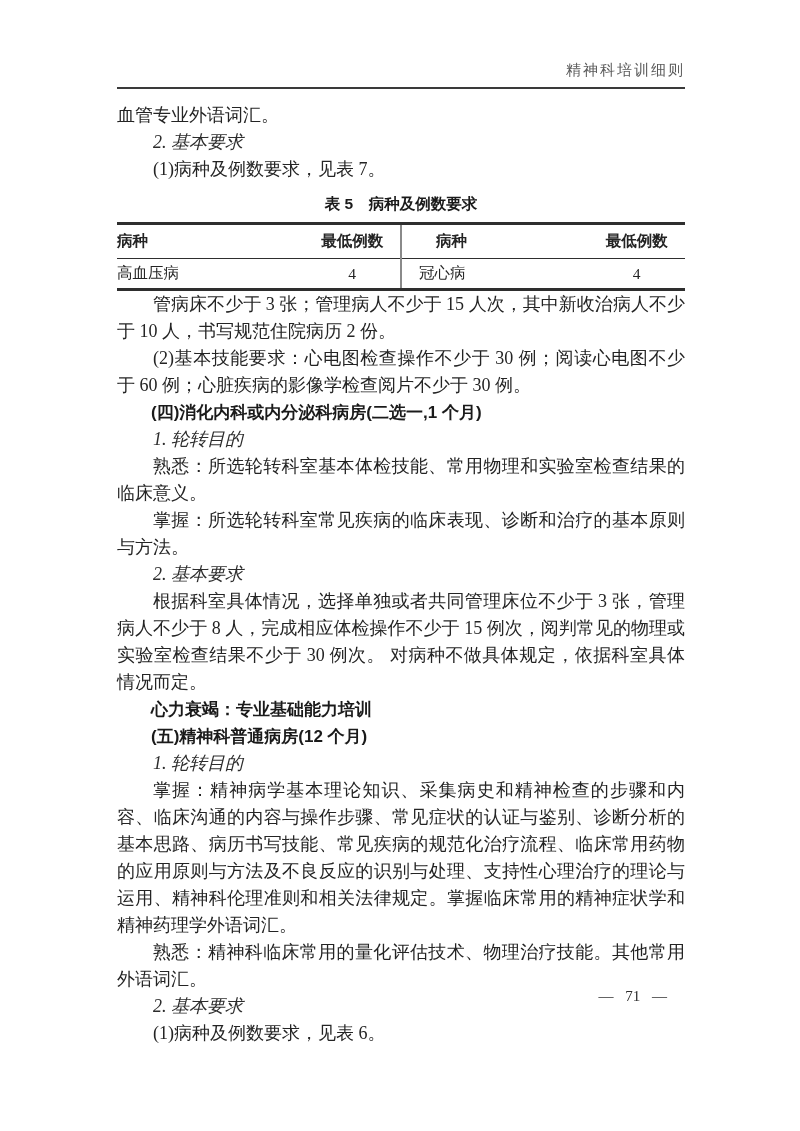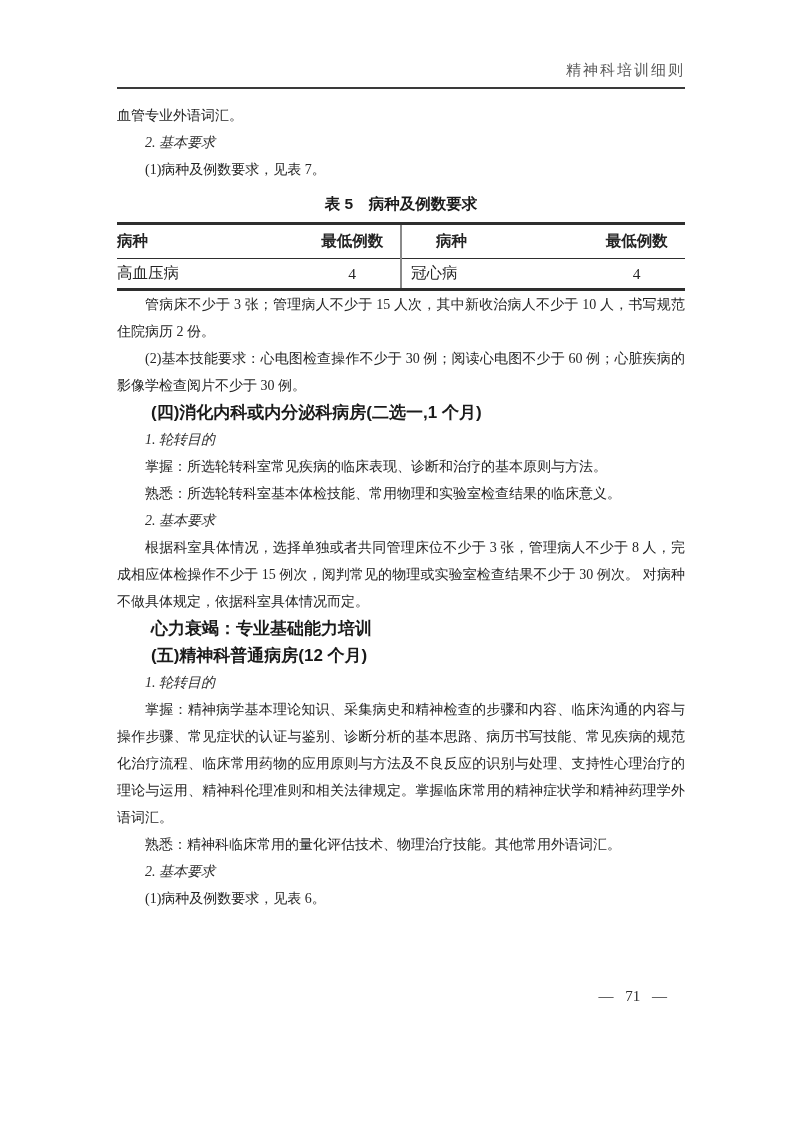--- a/index.html
+++ b/index.html
@@ -31,21 +31,21 @@
   }
   .header-rule {
     margin-top: 7px;
     border: none;
     border-top: 2px solid #3a3a3a;
     height: 0;
   }
   .body-text { margin-top: 13px; }
   p.para {
     margin: 0;
-    font-size: 14px;
+    font-size: 18px;
     line-height: 27px;
     text-align: justify;
     color: #242424;
   }
   p.indent { text-indent: 2em; }
   p.kai {
     font-style: italic;
     color: #2c2c2c;
   }
   p.bold {
@@ -84,21 +84,21 @@
     border-bottom: 1.5px solid #2e2e2e;
     padding: 6px 0;
   }
   .col-name  { width: 33%; text-align: left; }
   .col-count { width: 17%; text-align: center; }
   th.col-name { padding-left: 28px; text-align: left; }
   td.col-name { padding-left: 2px; }
   .half-divider { border-left: 2px solid #8a8a8a; }
   td.half-divider, th.half-divider { }
   th.half-divider.col-name { padding-left: 34px; }
-  td.half-divider.col-name { padding-left: 9px; }
+  td.half-divider.col-name { padding-left: 17px; }
   .after-table { margin-top: 15px; }
   .page-number {
     position: absolute;
     left: 117px;
     top: 988px;
     width: 550px;
     text-align: right;
     font-size: 15px;
     color: #2c2c2c;
     word-spacing: 8px;
@@ -139,22 +139,22 @@
             <td class="col-count">4</td>
           </tr>
         </tbody>
       </table>
     </div>
 
     <p class="para indent after-table">管病床不少于 3 张；管理病人不少于 15 人次，其中新收治病人不少于 10 人，书写规范住院病历 2 份。</p>
     <p class="para indent">(2)基本技能要求：心电图检查操作不少于 30 例；阅读心电图不少于 60 例；心脏疾病的影像学检查阅片不少于 30 例。</p>
     <p class="para indent bold">(四)消化内科或内分泌科病房(二选一,1 个月)</p>
     <p class="para indent kai">1. 轮转目的</p>
+    <p class="para indent">熟悉：所选轮转科室基本体检技能、常用物理和实验室检查结果的临床意义。</p>
     <p class="para indent">掌握：所选轮转科室常见疾病的临床表现、诊断和治疗的基本原则与方法。</p>
-    <p class="para indent">熟悉：所选轮转科室基本体检技能、常用物理和实验室检查结果的临床意义。</p>
     <p class="para indent kai">2. 基本要求</p>
     <p class="para indent">根据科室具体情况，选择单独或者共同管理床位不少于 3 张，管理病人不少于 8 人，完成相应体检操作不少于 15 例次，阅判常见的物理或实验室检查结果不少于 30 例次。 对病种不做具体规定，依据科室具体情况而定。</p>
     <p class="para indent bold">心力衰竭：专业基础能力培训</p>
     <p class="para indent bold">(五)精神科普通病房(12 个月)</p>
     <p class="para indent kai">1. 轮转目的</p>
     <p class="para indent">掌握：精神病学基本理论知识、采集病史和精神检查的步骤和内容、临床沟通的内容与操作步骤、常见症状的认证与鉴别、诊断分析的基本思路、病历书写技能、常见疾病的规范化治疗流程、临床常用药物的应用原则与方法及不良反应的识别与处理、支持性心理治疗的理论与运用、精神科伦理准则和相关法律规定。掌握临床常用的精神症状学和精神药理学外语词汇。</p>
     <p class="para indent">熟悉：精神科临床常用的量化评估技术、物理治疗技能。其他常用外语词汇。</p>
     <p class="para indent kai">2. 基本要求</p>
     <p class="para indent">(1)病种及例数要求，见表 6。</p>
 

